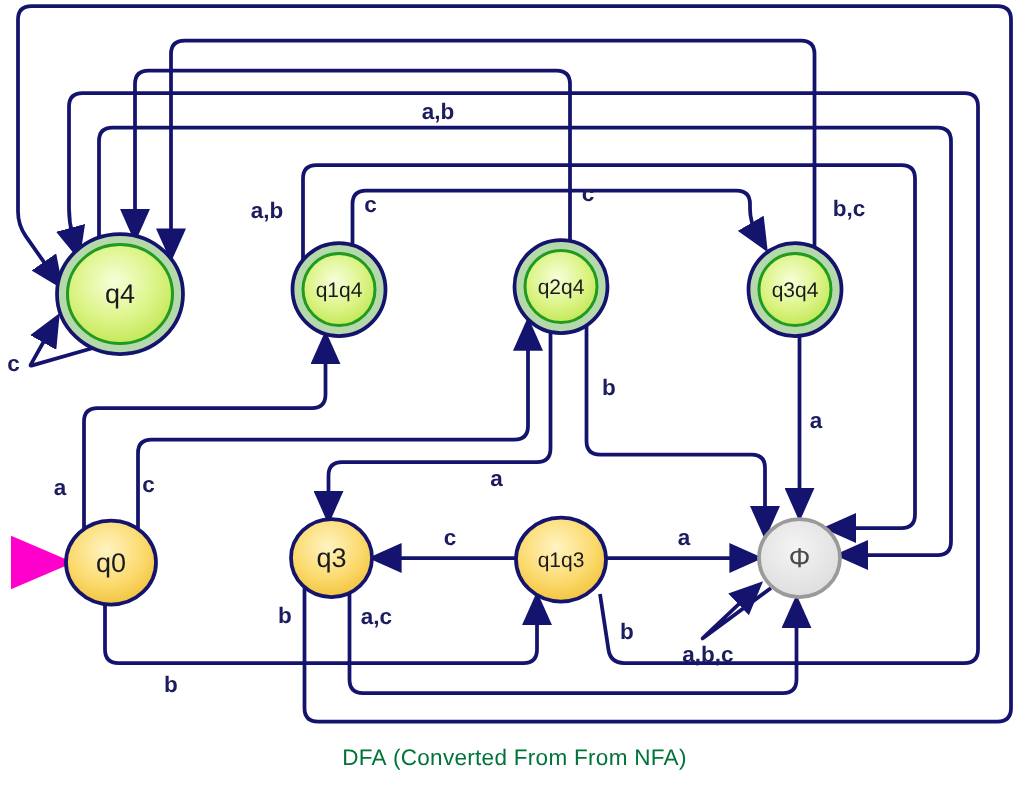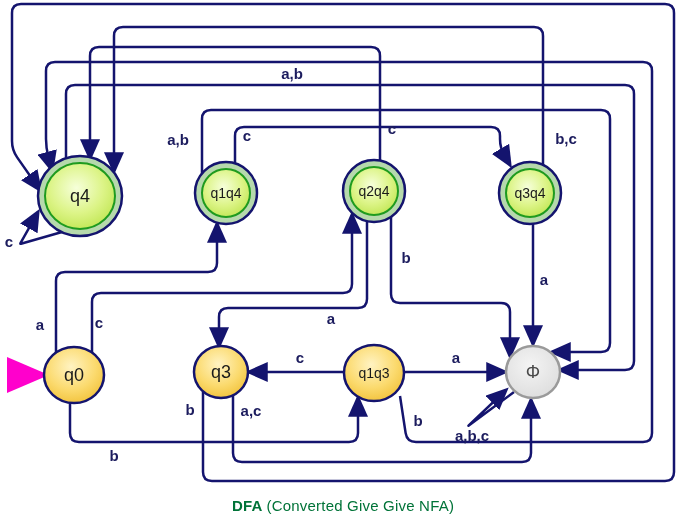--- a/index.html
+++ b/index.html
@@ -1,21 +1,21 @@
 <!DOCTYPE html>
 <html><head>
 <meta charset="utf-8">
 <style>
   html,body{margin:0;padding:0;background:#ffffff;}
   #stage{position:relative;width:686px;height:528px;background:#fff;overflow:hidden;
          font-family:"Liberation Sans",sans-serif;}
   #diagram{position:absolute;left:0;top:0;}
   .caption{position:absolute;left:0;top:497px;width:686px;text-align:center;
            font-size:15px;color:#007338;letter-spacing:0.2px;}
-  .cap-bold{font-weight:bold;margin-right:4px;}
+  .cap-bold{font-weight:normal;margin-right:4px;}
   .edge-path{fill:none;}
   .edge-label{font-weight:bold;font-size:15px;}
   .state-label{font-weight:normal;}
 </style>
 </head>
 <body>
 
 <div id="stage">
   <svg id="diagram" width="686" height="528" viewBox="0 0 686 528" xmlns="http://www.w3.org/2000/svg">
     <defs>
@@ -115,15 +115,15 @@
         <text x="418" y="426" class="edge-label" fill="#1c1c5e" text-anchor="middle">b</text>
         <text x="251" y="416" class="edge-label" fill="#1c1c5e" text-anchor="middle">a,c</text>
         <text x="190" y="415" class="edge-label" fill="#1c1c5e" text-anchor="middle">b</text>
         <text x="292" y="79" class="edge-label" fill="#1c1c5e" text-anchor="middle">a,b</text>
         <text x="9" y="247" class="edge-label" fill="#1c1c5e" text-anchor="middle">c</text>
         <text x="472" y="441" class="edge-label" fill="#1c1c5e" text-anchor="middle">a,b,c</text>
       </g>
   </svg>
 
   <div class="caption">
-    <span class="cap-bold">DFA</span><span>(Converted Give Give NFA)</span>
+    <span class="cap-bold">DFA</span><span>(Converted From From NFA)</span>
   </div>
 </div>
 
 </body></html>

